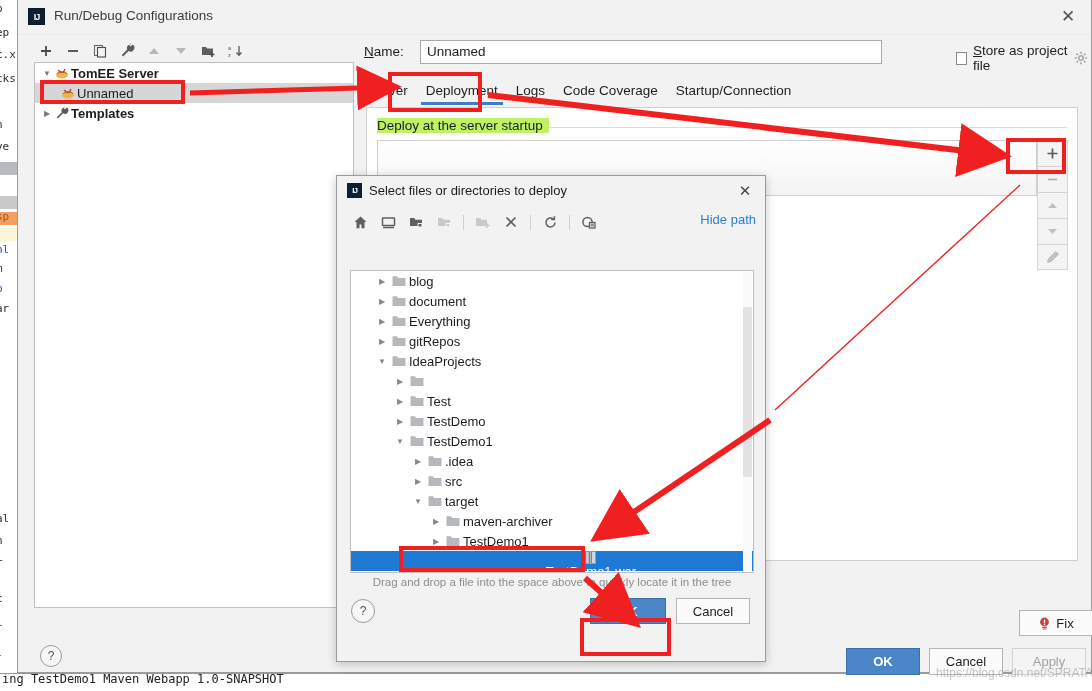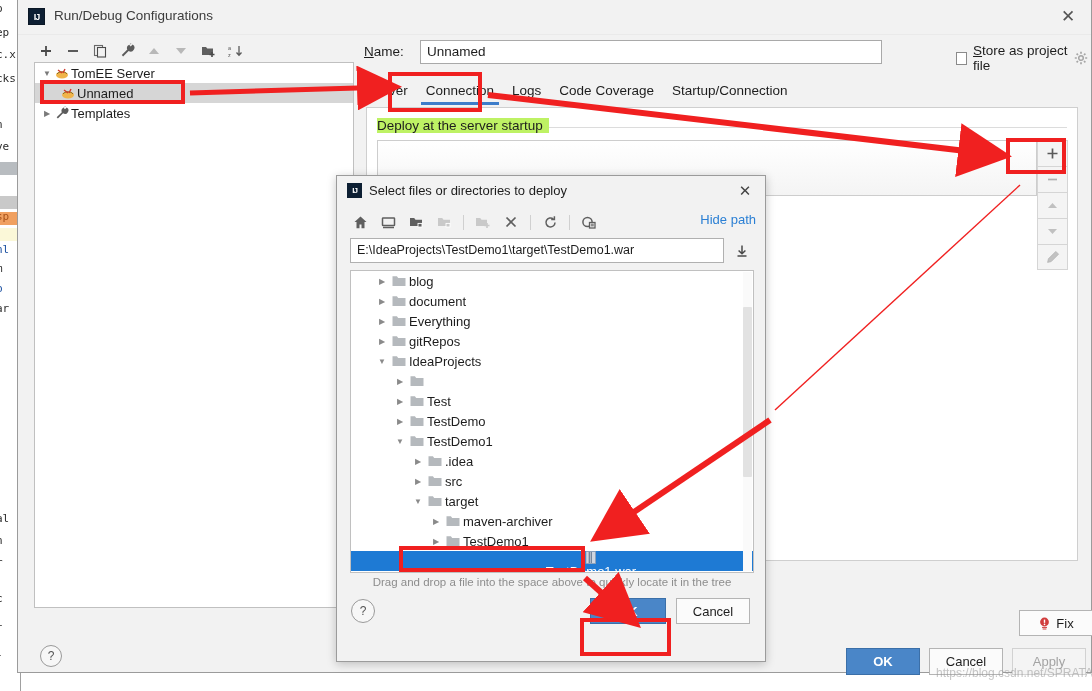--- a/index.html
+++ b/index.html
@@ -74,21 +74,21 @@
   
   .ltree {
     position: absolute; left: 16px; top: 62px; width: 320px; height: 546px;
     background: #ffffff; border: 1px solid #c0c0c0; box-sizing: border-box;
   }
   .trow { position: relative; height: 20px; display: flex; align-items: center; font-size: 13px; }
   .trow.sel { background: #d6d6d6; }
   .tw-arrow { width: 12px; display: flex; align-items: center; justify-content: center; color: #7a7a7a; font-size: 8px; }
   .tw-icon { width: 18px; display: flex; align-items: center; justify-content: center; }
   .tw-lbl { color: #1d1d1d; }
-  .tw-lbl.bold { font-weight: normal; text-align: center; }
+  .tw-lbl.bold { font-weight: bold; text-align: center; }
 
   .helpbtn {
     position: absolute; width: 22px; height: 22px; border-radius: 50%;
     border: 1px solid #9a9a9a; background: #f7f7f7; color: #555;
     display: flex; align-items: center; justify-content: center;
     font-size: 12px; cursor: pointer; box-sizing: border-box;
   }
   #main-help { left: 22px; top: 645px; }
 
   
@@ -233,20 +233,23 @@
     <div class="bgline" style="top:282px;color:#1a4fa0">b</div>
     <div class="bgline" style="top:302px">ar</div>
     <div class="bgline" style="top:512px">al</div>
     <div class="bgline" style="top:534px">n</div>
     <div class="bgline" style="top:556px">r</div>
     <div class="bgline" style="top:592px">c</div>
     <div class="bgline" style="top:616px">i</div>
     <div class="bgline" style="top:648px">-</div>
   </div>
 
+  <div class="bg-bottom">
+    <span>ing TestDemo1 Maven Webapp 1.0-SNAPSHOT</span>
+  </div>
 
   <div class="window">
 
     <div class="titlebar">
       <div class="ij-logo">IJ</div>
       <div class="win-title">Run/Debug Configurations</div>
       <div class="win-close">✕</div>
     </div>
 
     <div class="ltoolbar">
@@ -345,21 +348,21 @@
               <g stroke="#a6a6a6" stroke-width="1.7">
                 <path d="M7 0.8v2M7 11.2v2M0.8 7h2M11.2 7h2M2.6 2.6l1.4 1.4M10 10l1.4 1.4M11.4 2.6L10 4M4 10l-1.4 1.4"></path>
               </g>
             </svg>
         </span>
       </div>
     </div>
 
     <div class="tabs">
       <div class="tab">Server</div>
-      <div class="tab active">Connection</div>
+      <div class="tab active">Deployment</div>
       <div class="tab">Logs</div>
       <div class="tab">Code Coverage</div>
       <div class="tab">Startup/Connection</div>
     </div>
 
     <div class="panel-top-border"></div>
 
     <div class="panel">
       <div class="grp-line"></div>
       <div class="grp-title">Deploy at the server startup</div>
@@ -463,29 +466,20 @@
       <div class="ftb">
         <svg width="16" height="15" viewBox="0 0 16 15">
             <circle cx="6.5" cy="7" r="4.6" fill="none" stroke="#5f5f5f" stroke-width="1.5"></circle>
             <rect x="8.5" y="7.5" width="5.5" height="5.5" fill="#f2f2f2" stroke="#5f5f5f" stroke-width="1.3"></rect>
             <path d="M9.8 9.2h3M9.8 10.8h3" stroke="#5f5f5f" stroke-width="1"></path>
           </svg>
       </div>
       <div class="hidepath">Hide path</div>
     </div>
 
-    <div class="pathrow">
-      <div class="pathinput">E:\IdeaProjects\TestDemo1\target\TestDemo1.war</div>
-      <div class="pathdrop">
-        <svg width="14" height="14" viewBox="0 0 14 14">
-            <path d="M7 1.5v8M3.6 6.5L7 9.8l3.4-3.3" fill="none" stroke="#4a4a4a" stroke-width="1.5"></path>
-            <path d="M2.5 12h9" stroke="#4a4a4a" stroke-width="1.5"></path>
-          </svg>
-      </div>
-    </div>
 
     <div class="ftree">
       <div class="fsb-track"></div>
       <div class="fsb"></div>
       <div id="file-rows">
           <div class="ftrow" style="padding-left: 24px;">
             <span class="ftw">▶</span>
             <span class="fic">
               <svg width="14" height="12" viewBox="0 0 14 12">
                 <path d="M0.5 1.2h4.4l1.3 1.7H13.5V11H0.5z" fill="#b5b9bd"></path>

